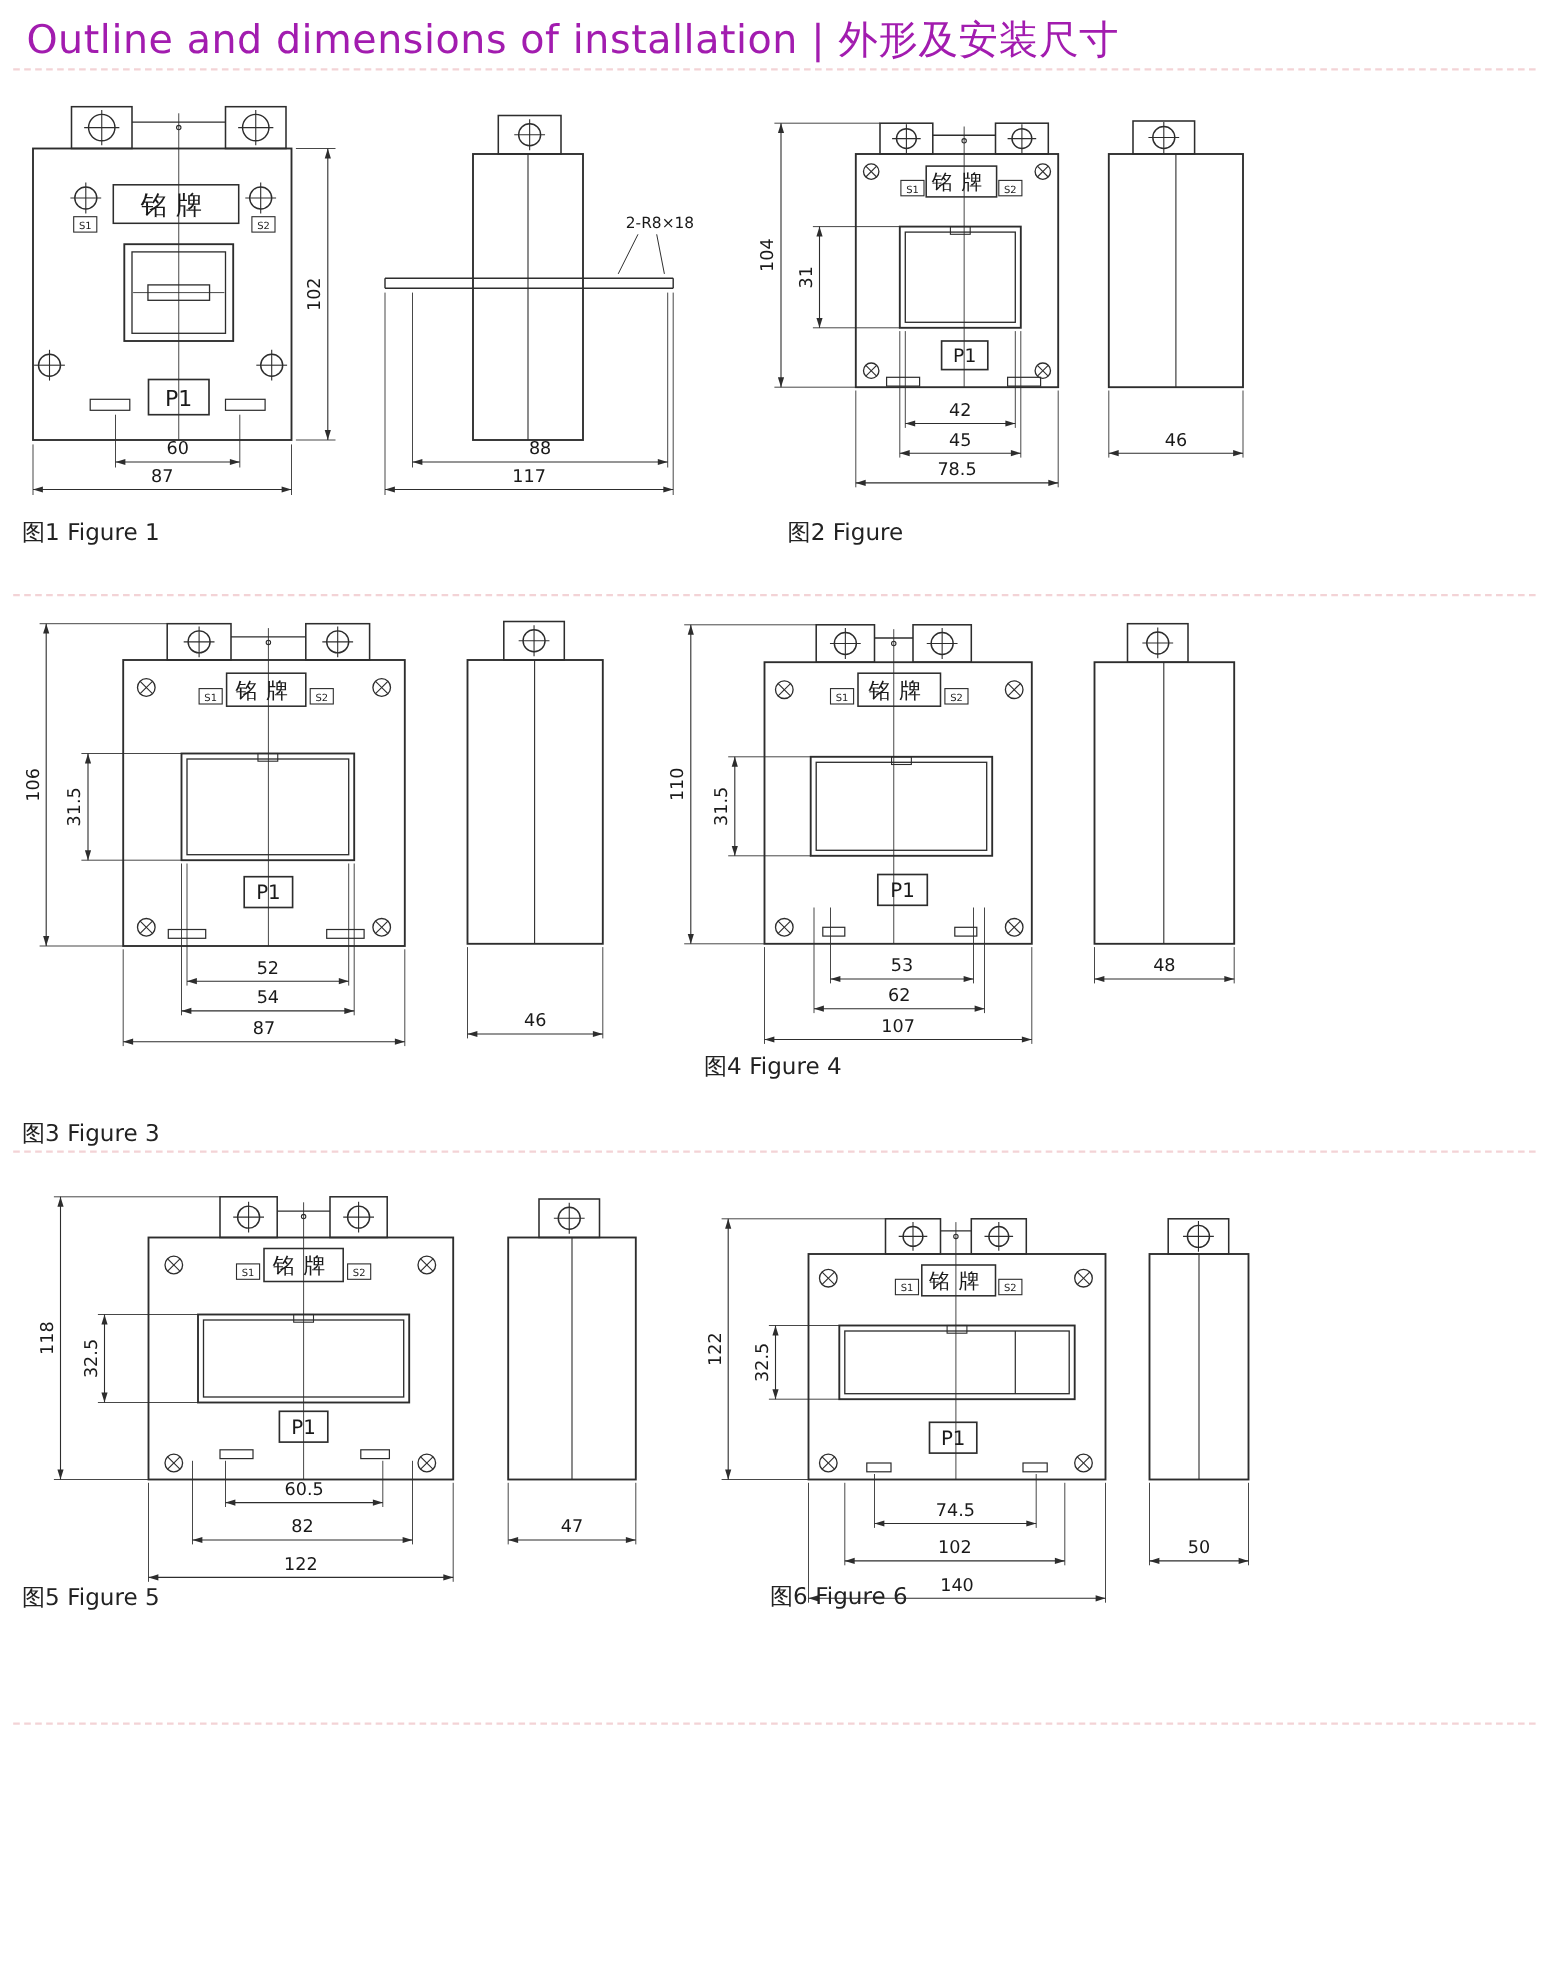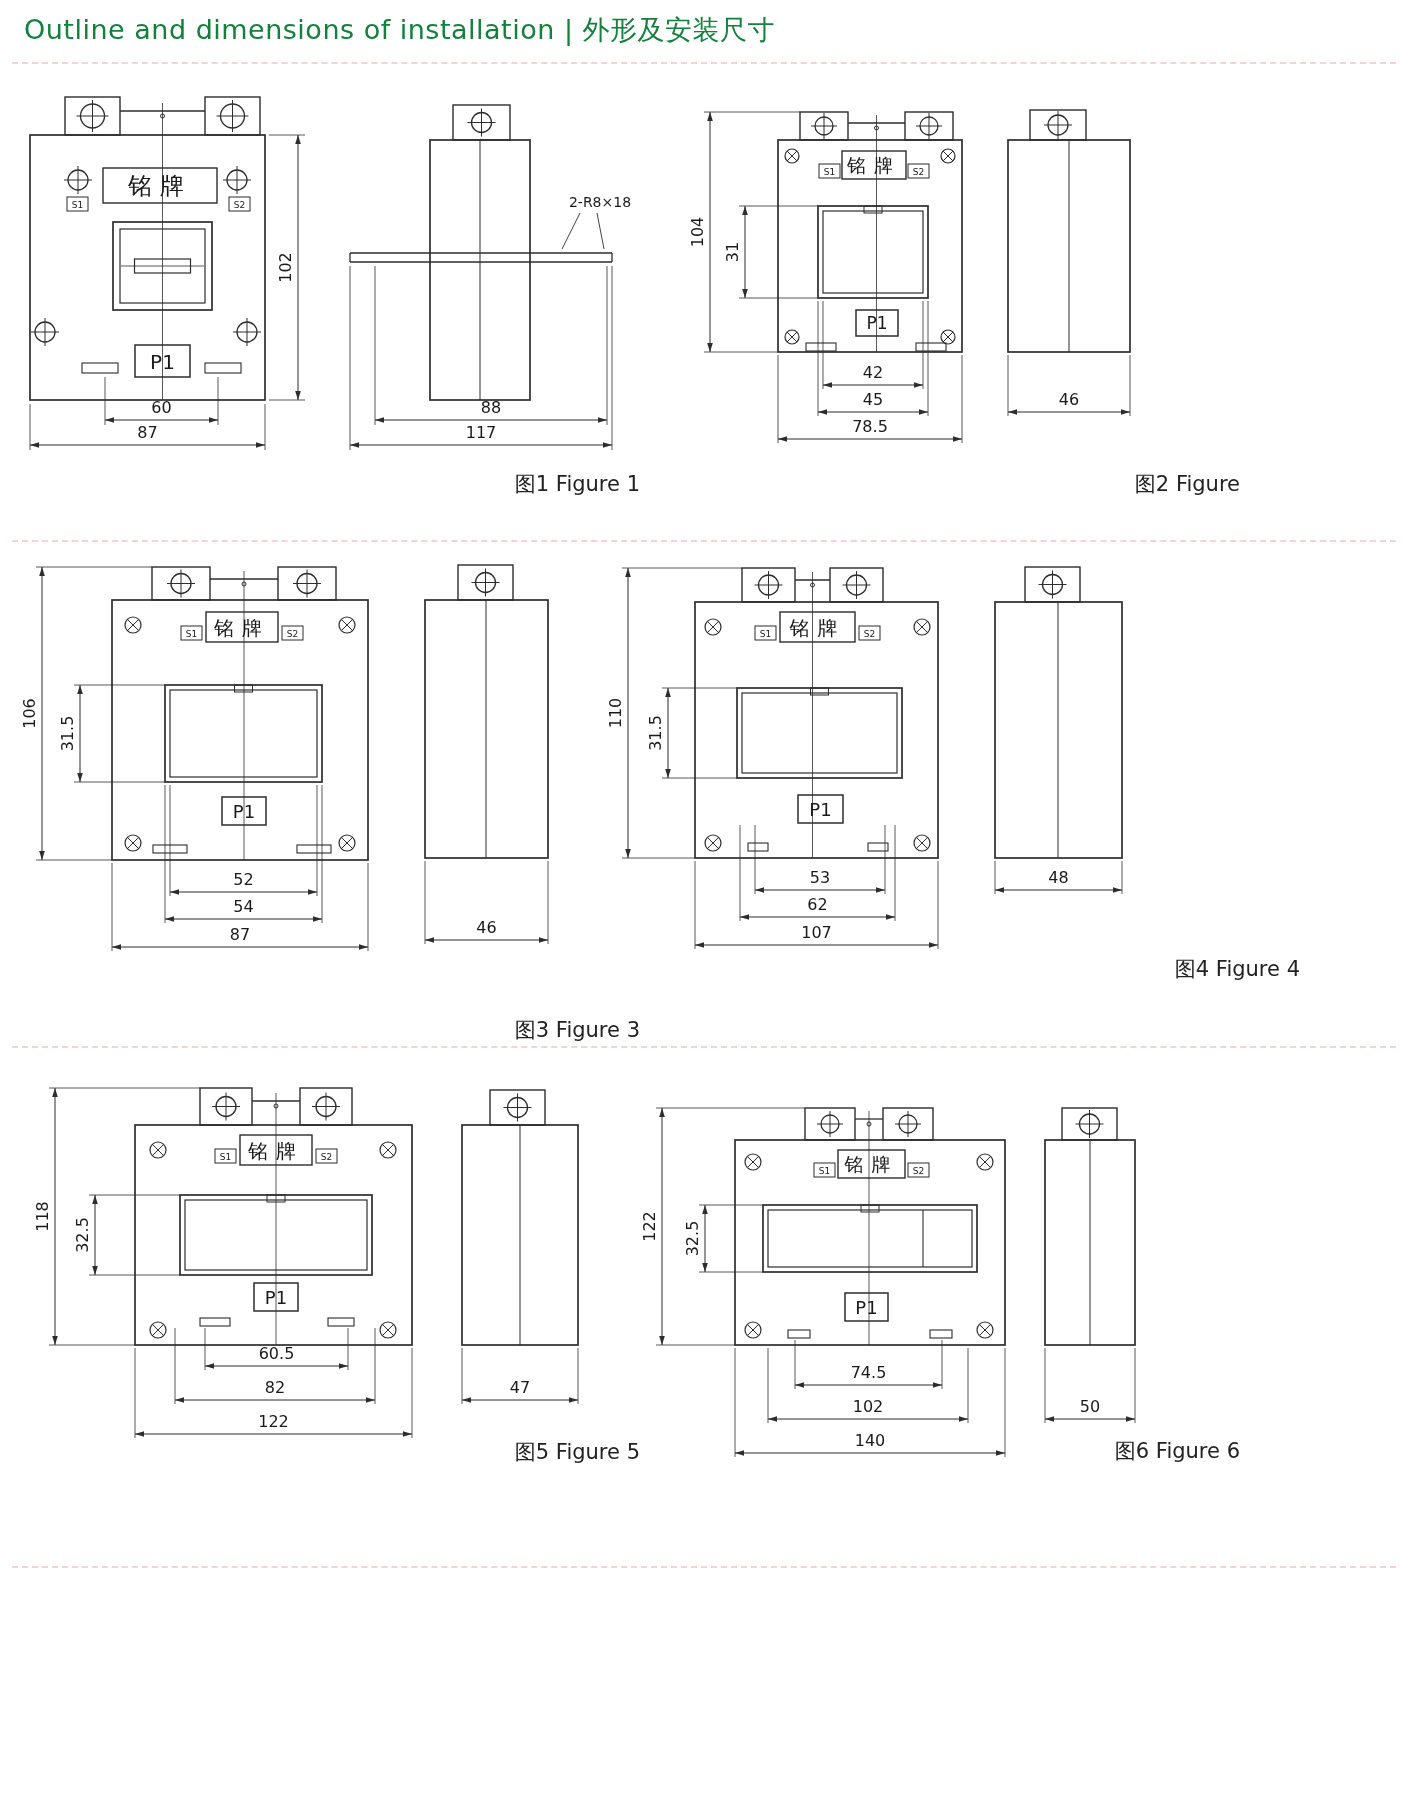--- a/index.html
+++ b/index.html
@@ -1,20 +1,20 @@
 <!DOCTYPE html>
 <html><head>
 <meta charset="utf-8">
 <style>
   html,body{margin:0;padding:0;}
   body{width:1408px;height:1803px;position:relative;background:#ffffff;font-family:"DejaVu Sans",sans-serif;overflow:hidden;}
-  .header{position:absolute;left:24px;top:12px;font-size:27px;color:#15803d;letter-spacing:.5px;}
+  .header{position:absolute;left:24px;top:12px;font-size:36px;color:#a21caf;letter-spacing:.5px;}
   .sep{position:absolute;left:12px;width:1384px;height:0;border-top:2px dashed #f3d3d6;}
   .fig{position:absolute;}
-  .caption{position:absolute;text-align:right;font-size:21px;color:#222;}
+  .caption{position:absolute;text-align:left;font-size:21px;color:#222;}
   svg{display:block;}
   svg text{font-family:"DejaVu Sans",sans-serif;}
 </style>
 </head>
 <body>
 
 <div class="header">Outline and dimensions of installation | 外形及安装尺寸</div>
 
 <div class="sep" style="top:62px"></div>
 <div class="sep" style="top:540px"></div>
@@ -601,17 +601,17 @@
       <line x1="405" y1="288" x2="405" y2="363" stroke="#2d2d2d" stroke-width="0.8"></line>
       <line x1="495" y1="288" x2="495" y2="363" stroke="#2d2d2d" stroke-width="0.8"></line>
       <line x1="405" y1="359" x2="495" y2="359" stroke="#2d2d2d" stroke-width="1"></line>
       <polygon points="405,359 414,361.8 414,356.2" fill="#2d2d2d"></polygon>
       <polygon points="495,359 486,356.2 486,361.8" fill="#2d2d2d"></polygon>
       <text x="450" y="352" font-size="16" fill="#1a1a1a" text-anchor="middle">50</text>
     </svg>
   </div>
 
 <div class="caption" style="left:20px;top:470px;width:620px">图1 Figure 1</div>
-<div class="caption" style="left:680px;top:470px;width:560px">图2 Figure</div>
+<div class="caption" style="left:716px;top:470px;width:560px">图2 Figure</div>
 <div class="caption" style="left:20px;top:1016px;width:620px">图3 Figure 3</div>
 <div class="caption" style="left:640px;top:955px;width:660px">图4 Figure 4</div>
 <div class="caption" style="left:20px;top:1438px;width:620px">图5 Figure 5</div>
 <div class="caption" style="left:700px;top:1437px;width:540px">图6 Figure 6</div>
 
 </body></html>

